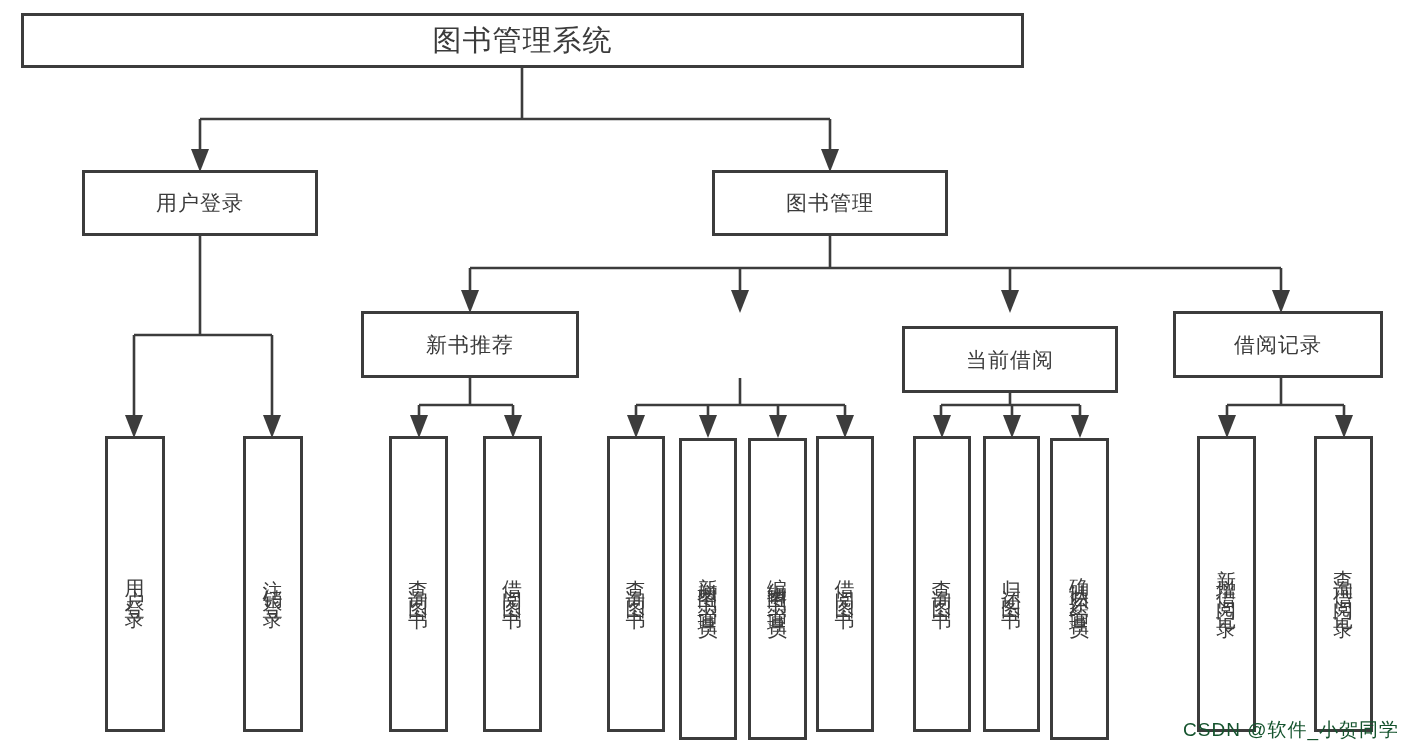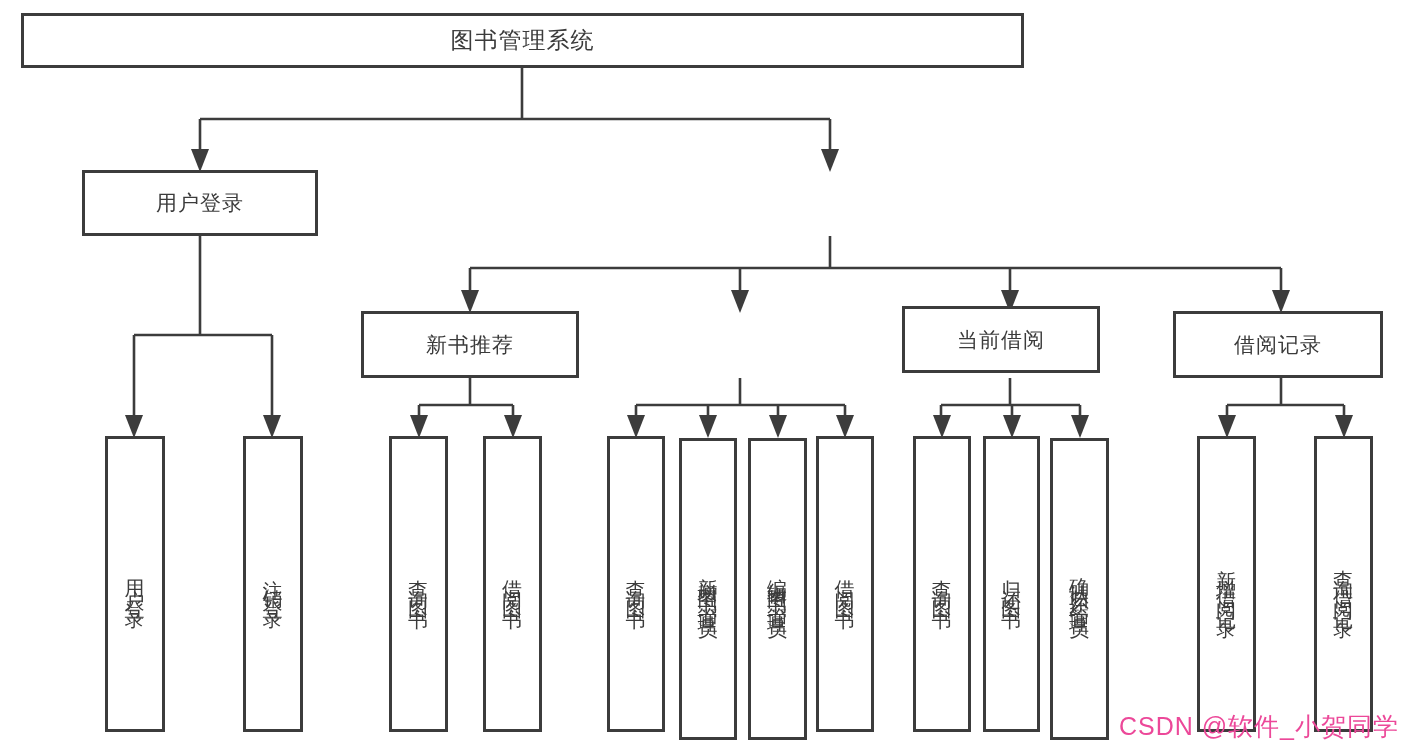--- a/index.html
+++ b/index.html
@@ -33,22 +33,22 @@
   .leaf span{
     writing-mode:vertical-rl;
     font-size:20px;
     letter-spacing:10px;
     line-height:1;
   }
   .leaf.long span{letter-spacing:6px;}
   #watermark{
     position:absolute;
     right:6px;bottom:4px;
-    font-size:25px;
-    color:#ec4899;
+    font-size:19px;
+    color:#14532d;
     letter-spacing:1px;
     z-index:3;
     margin-left:33px;
   }
 </style>
 </head>
 <body>
 
 <div id="stage">
 
@@ -85,32 +85,35 @@
       <polygon points="769,415 787,415 778,438"></polygon>
       <polygon points="836,415 854,415 845,438"></polygon>
       <polygon points="933,415 951,415 942,438"></polygon>
       <polygon points="1003,415 1021,415 1012,438"></polygon>
       <polygon points="1071,415 1089,415 1080,438"></polygon>
       <polygon points="1218,415 1236,415 1227,438"></polygon>
       <polygon points="1335,415 1353,415 1344,438"></polygon>
     </g>
   </svg>
 
-  <div class="box" style="left:21px;top:13px;width:1003px;height:55px;font-size:23px;">
+  <div class="box" style="left:21px;top:13px;width:1003px;height:55px;font-size:29px;">
     <span>图书管理系统</span>
   </div>
 
   <div class="box" style="left:82px;top:170px;width:236px;height:66px;">
     <span>用户登录</span>
   </div>
+  <div class="box" style="left:712px;top:170px;width:236px;height:66px;">
+    <span>图书管理</span>
+  </div>
 
   <div class="box" style="left:361px;top:311px;width:218px;height:67px;">
     <span>新书推荐</span>
   </div>
-  <div class="box" style="left:902px;top:306px;width:198px;height:67px;">
+  <div class="box" style="left:902px;top:326px;width:216px;height:67px;">
     <span>当前借阅</span>
   </div>
   <div class="box" style="left:1173px;top:311px;width:210px;height:67px;">
     <span>借阅记录</span>
   </div>
 
   <div class="leaf" style="left:105px;top:436px;width:60px;height:296px;">
     <span>用户登录</span>
   </div>
   <div class="leaf" style="left:243px;top:436px;width:60px;height:296px;">

